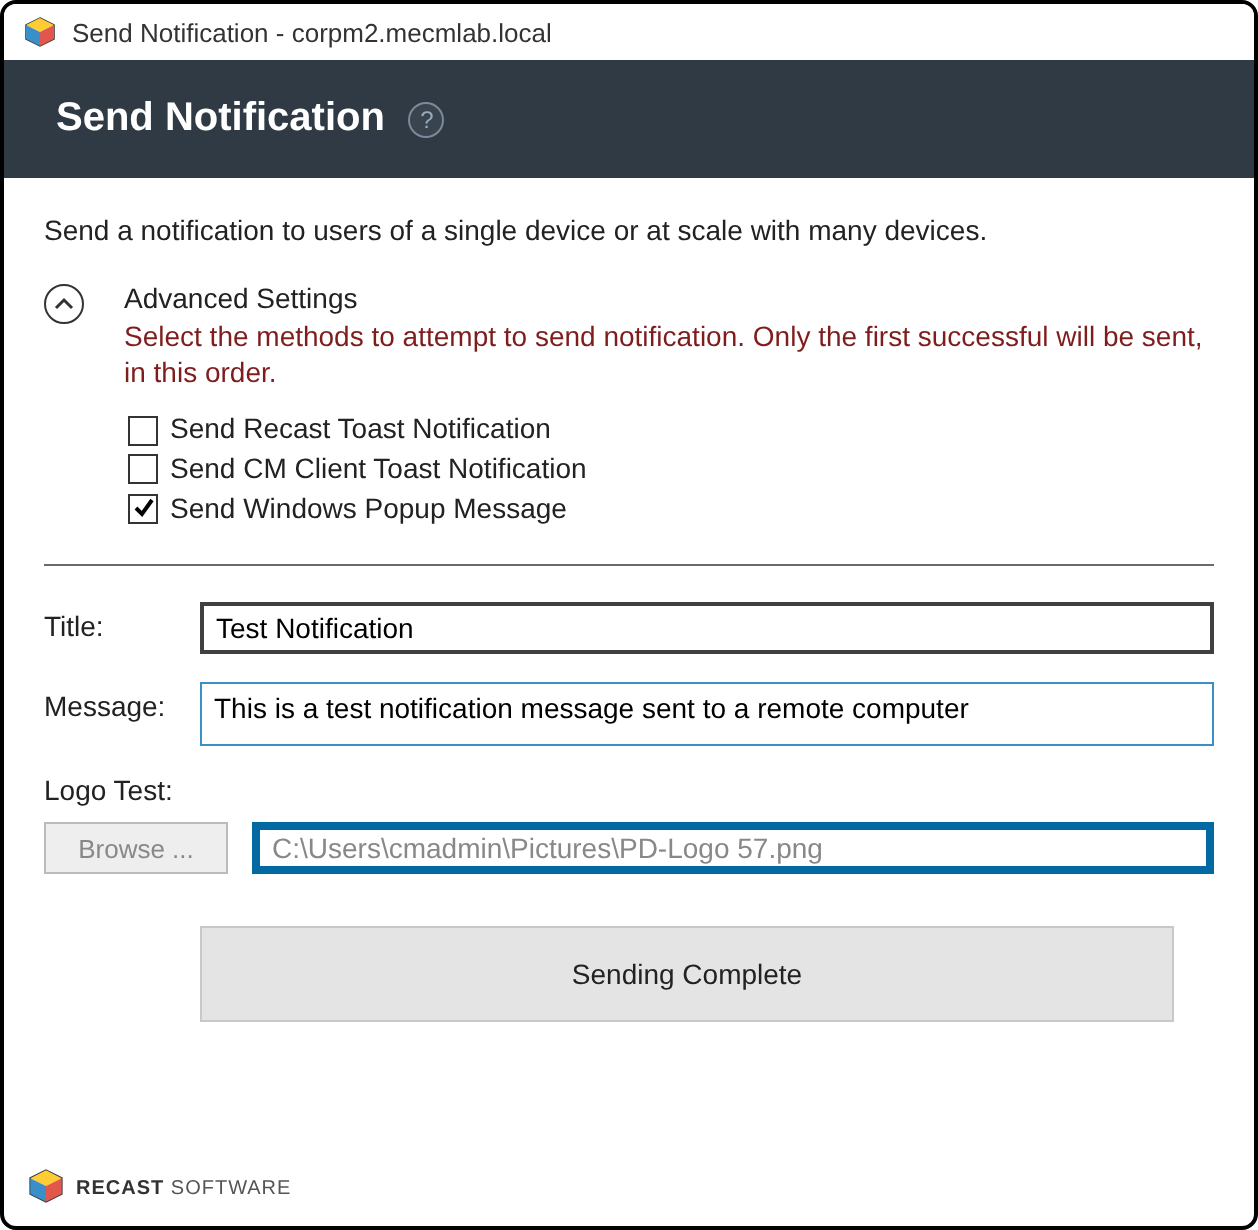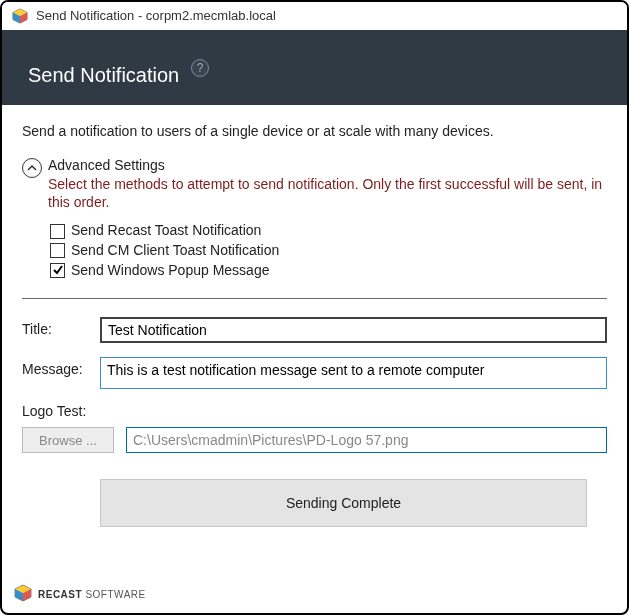--- a/index.html
+++ b/index.html
@@ -10,20 +10,21 @@
       background: #fff;
       width: 629px;
       height: 615px;
       border: 2px solid #000;
       border-radius: 8px;
       overflow: hidden;
       position: relative;
     }
     .titlebar {
       display: flex;
+      align-items: center;
       padding: 6px 10px;
       background: #fff;
       gap: 8px;
     }
     .app-icon {
       width: 16px;
       height: 16px;
     }
     .titlebar-text {
       font-size: 13px;
@@ -32,22 +33,21 @@
     .header-bar {
       background: #2f3a45;
       color: #fff;
       padding: 18px 26px;
       display: flex;
       align-items: center;
       gap: 12px;
     }
     .header-title {
       font-size: 20px;
-      font-weight: 400;
-      margin-top: 16px;
+      font-weight: 700;
     }
     .help-icon {
       width: 18px;
       height: 18px;
       border: 1.5px solid #7a8a9a;
       border-radius: 50%;
       display: flex;
       align-items: center;
       justify-content: center;
       font-size: 12px;
@@ -72,21 +72,21 @@
       height: 20px;
       border: 1.5px solid #333;
       border-radius: 50%;
       display: flex;
       align-items: center;
       justify-content: center;
       cursor: pointer;
       flex-shrink: 0;
       margin-top: 1px;
     }
-    .adv-content { flex: 1; }
+    .adv-content { flex: 1; margin-left: 14px; }
     .adv-title {
       font-size: 14px;
       color: #222;
     }
     .adv-desc {
       font-size: 14px;
       color: #7f1d1d;
       margin-top: 2px;
       line-height: 1.3;
     }
@@ -156,21 +156,21 @@
       height: 26px;
       background: #eee;
       border: 1px solid #bbb;
       color: #888;
       font-size: 13px;
       cursor: default;
       text-align: center;
     }
     .path-input {
       flex: 1;
-      border: 1px solid #0369a1;
+      border: 4px solid #0369a1;
       padding: 4px 6px;
       font-size: 14px;
       color: #888;
       height: 26px;
       background: #fff;
     }
     .send-btn {
       display: block;
       width: 487px;
       margin: 26px 0 0 78px;

